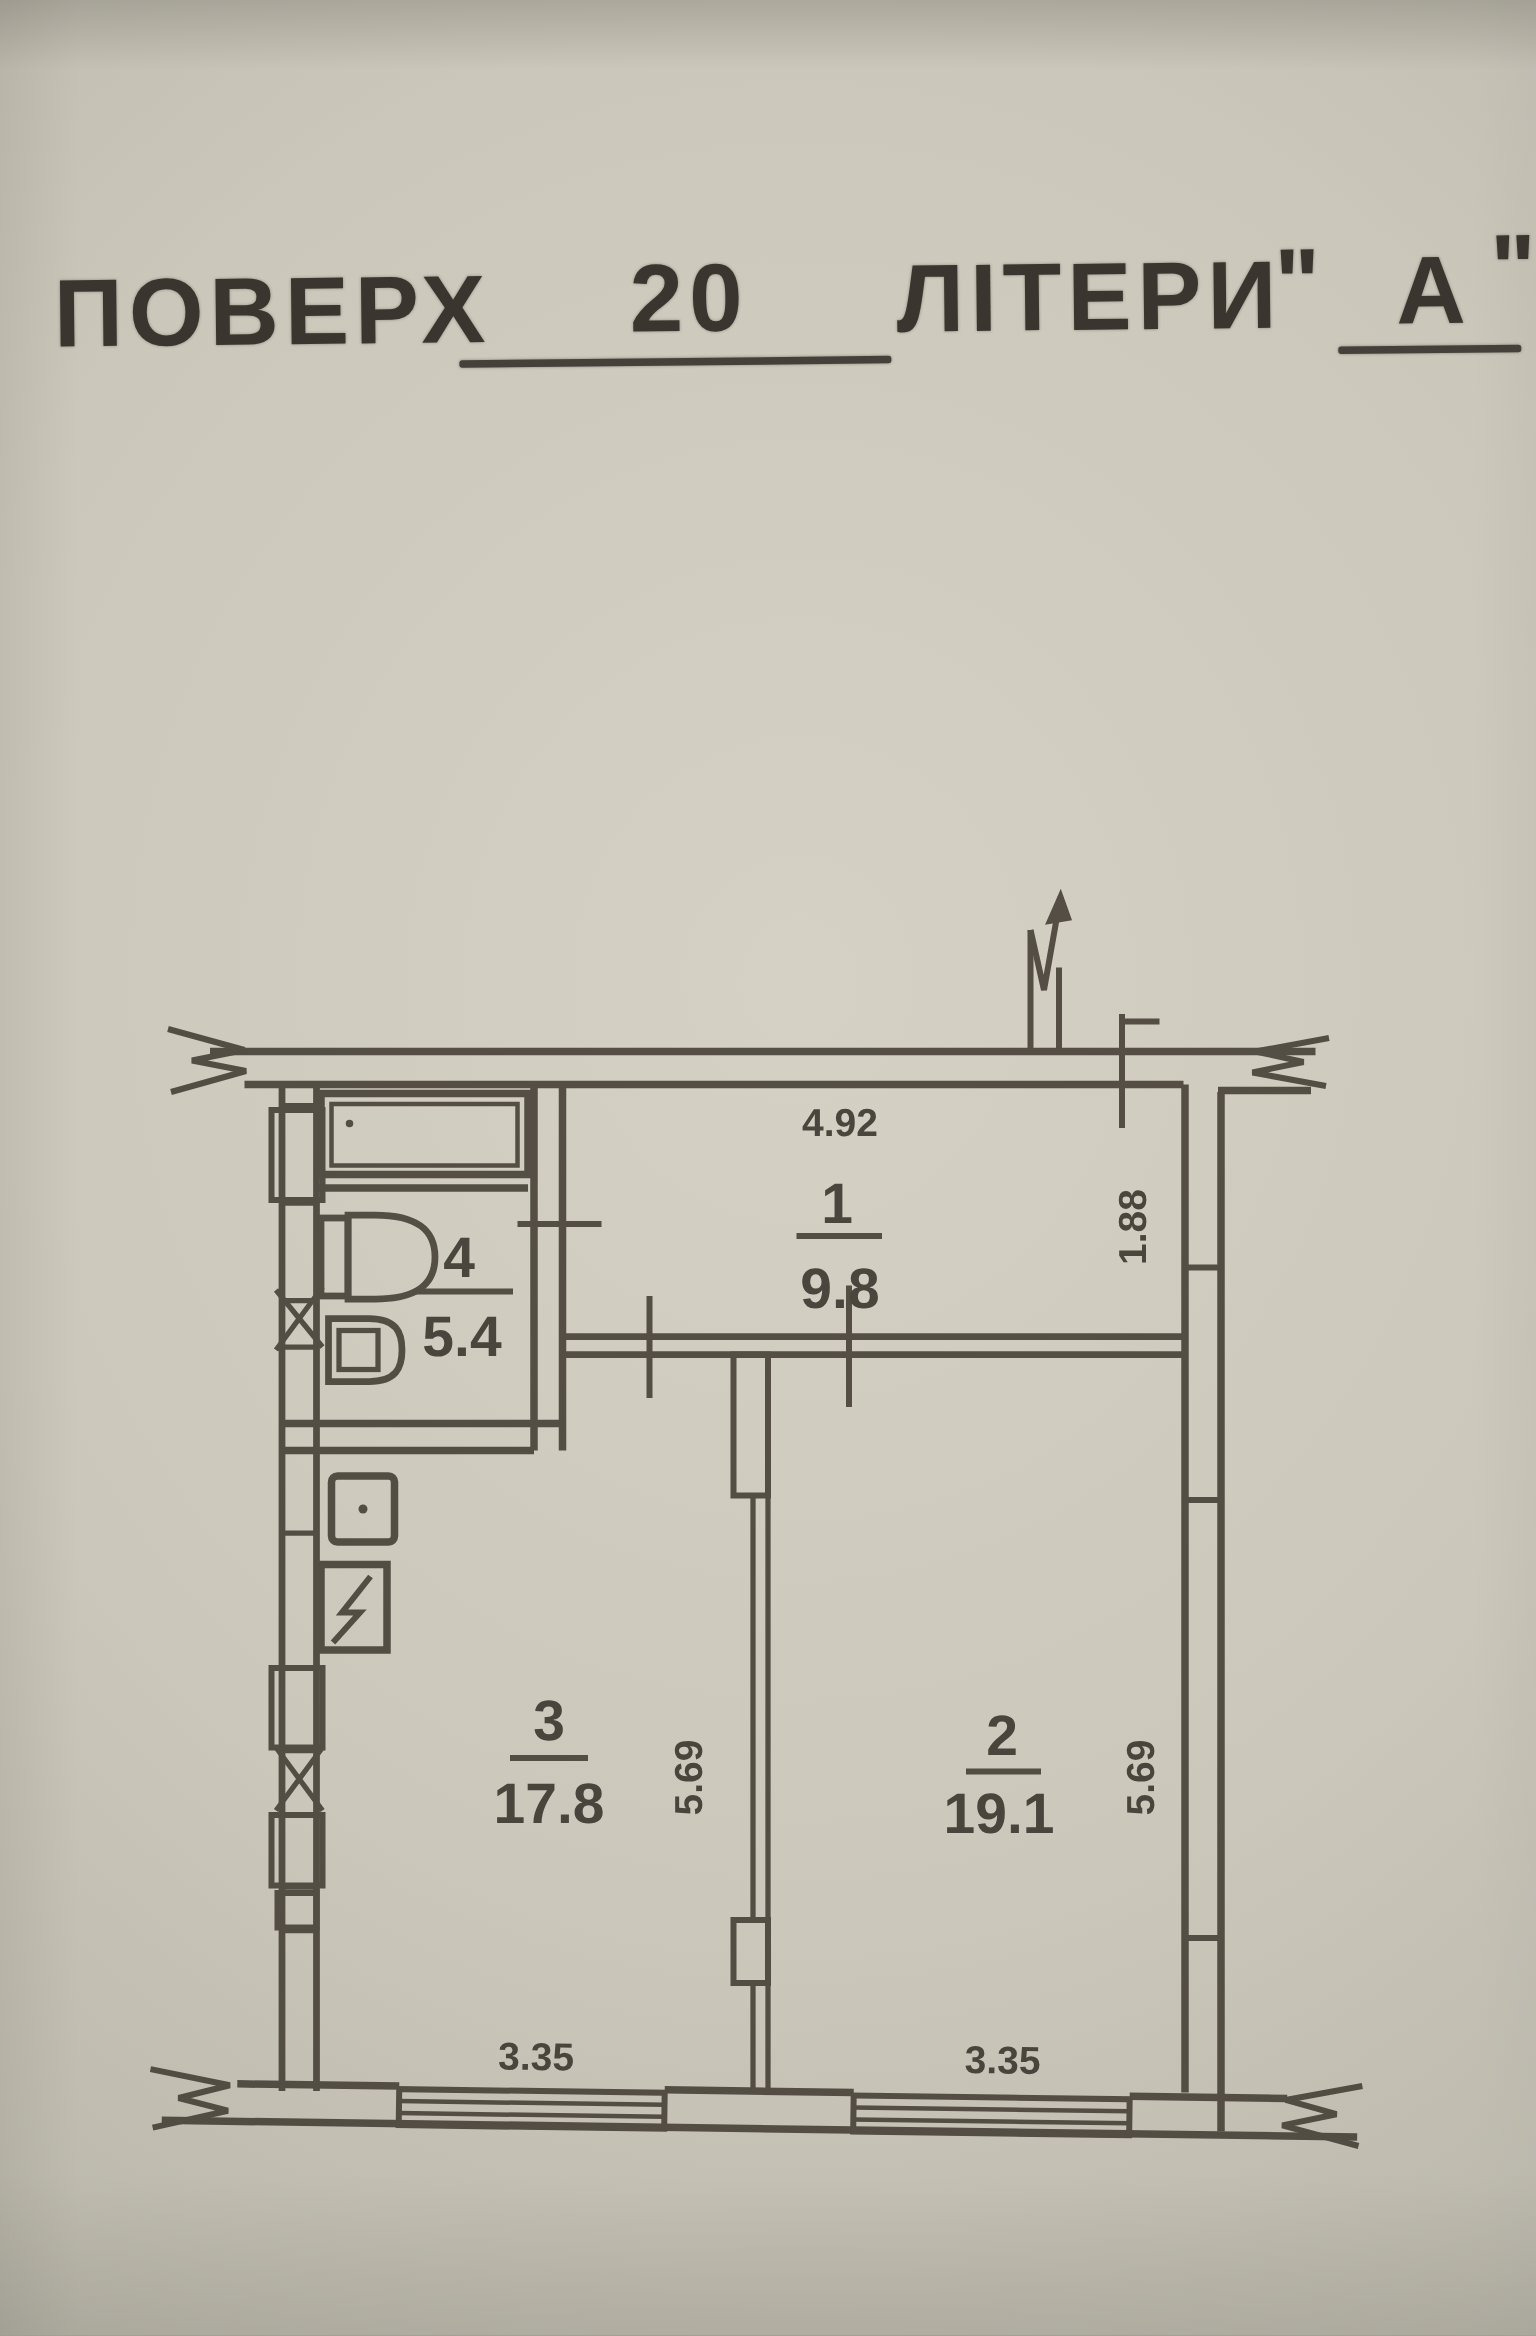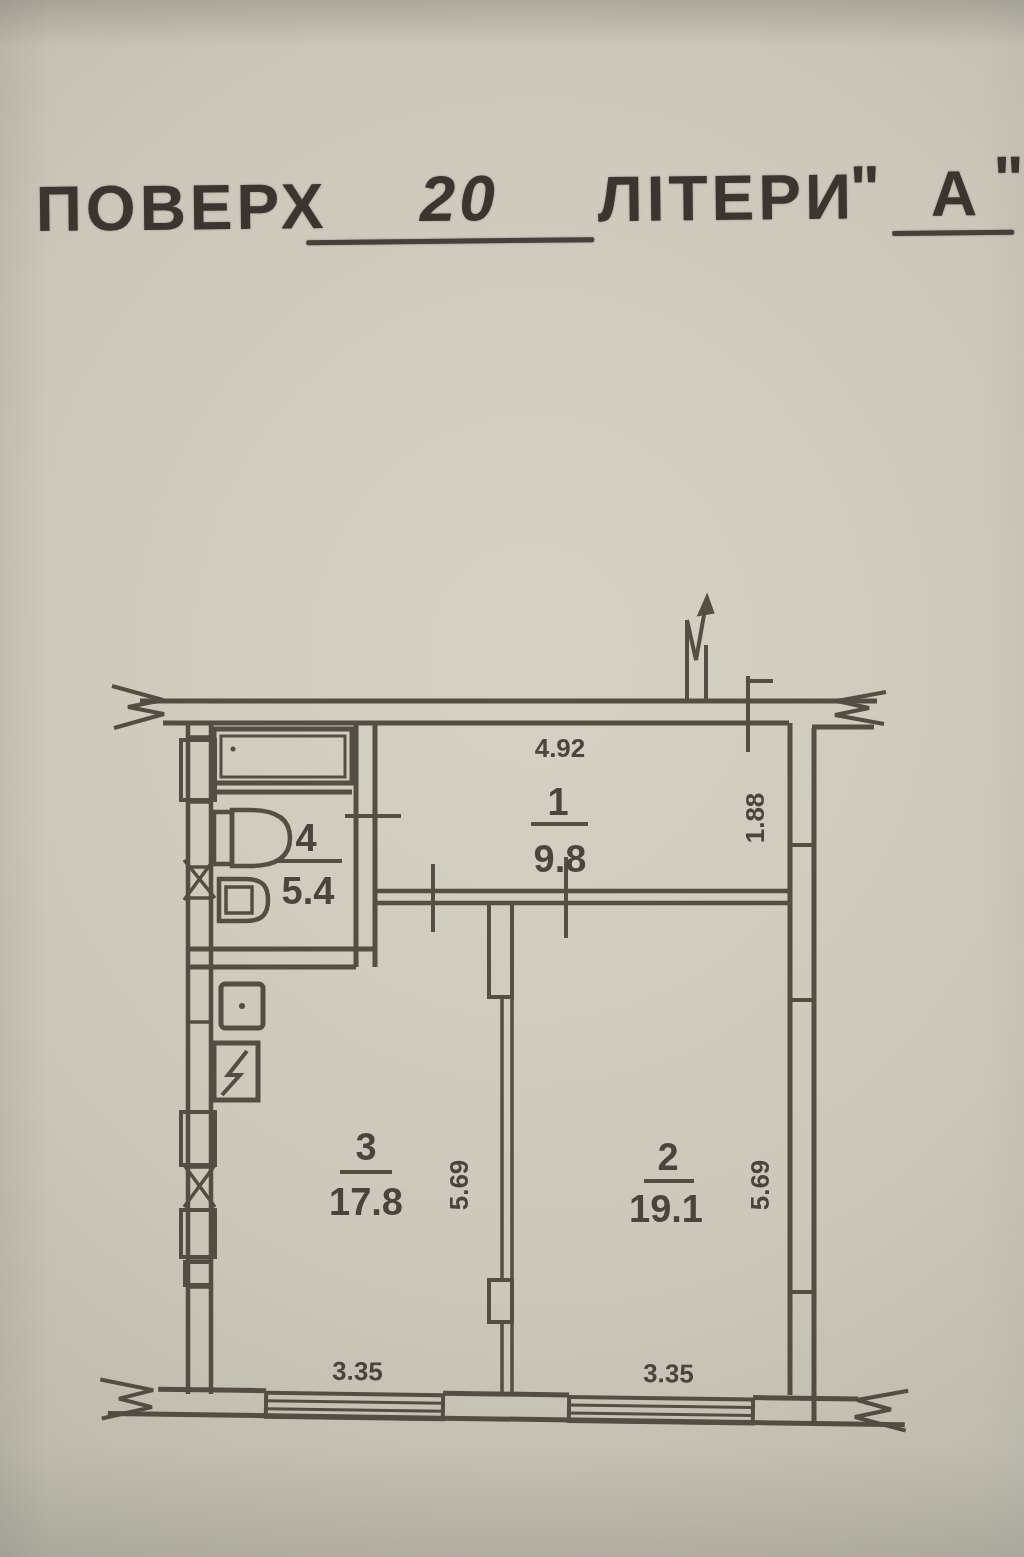--- a/index.html
+++ b/index.html
@@ -24,21 +24,21 @@
     position:absolute;
     font-size:64px;font-weight:600;letter-spacing:4px;
     text-shadow:0 0 2px rgba(58,54,47,.45);
     white-space:nowrap;
   }
   .header .underline{
     position:absolute;height:5px;background:#45413a;border-radius:2px;
     box-shadow:0 0 2px rgba(58,54,47,.5);
   }
   .floor-label{left:36px;top:172px;}
-  .floor-value{left:420px;top:166px;font-style:italic;}
+  .floor-value{left:420px;top:166px;}
   .u1{left:306px;top:243px;width:288px;}
   .letters-label{left:598px;top:168px;}
   .q1{left:850px;top:160px;}
   .u2{left:892px;top:240px;width:122px;}
   .letters-value{left:931px;top:166px;}
   .q2{left:994px;top:152px;}
   
   svg.plan{position:absolute;left:0;top:0;filter:blur(.4px);}
   svg.plan text{
     font-family:"Liberation Sans","DejaVu Sans",sans-serif;

